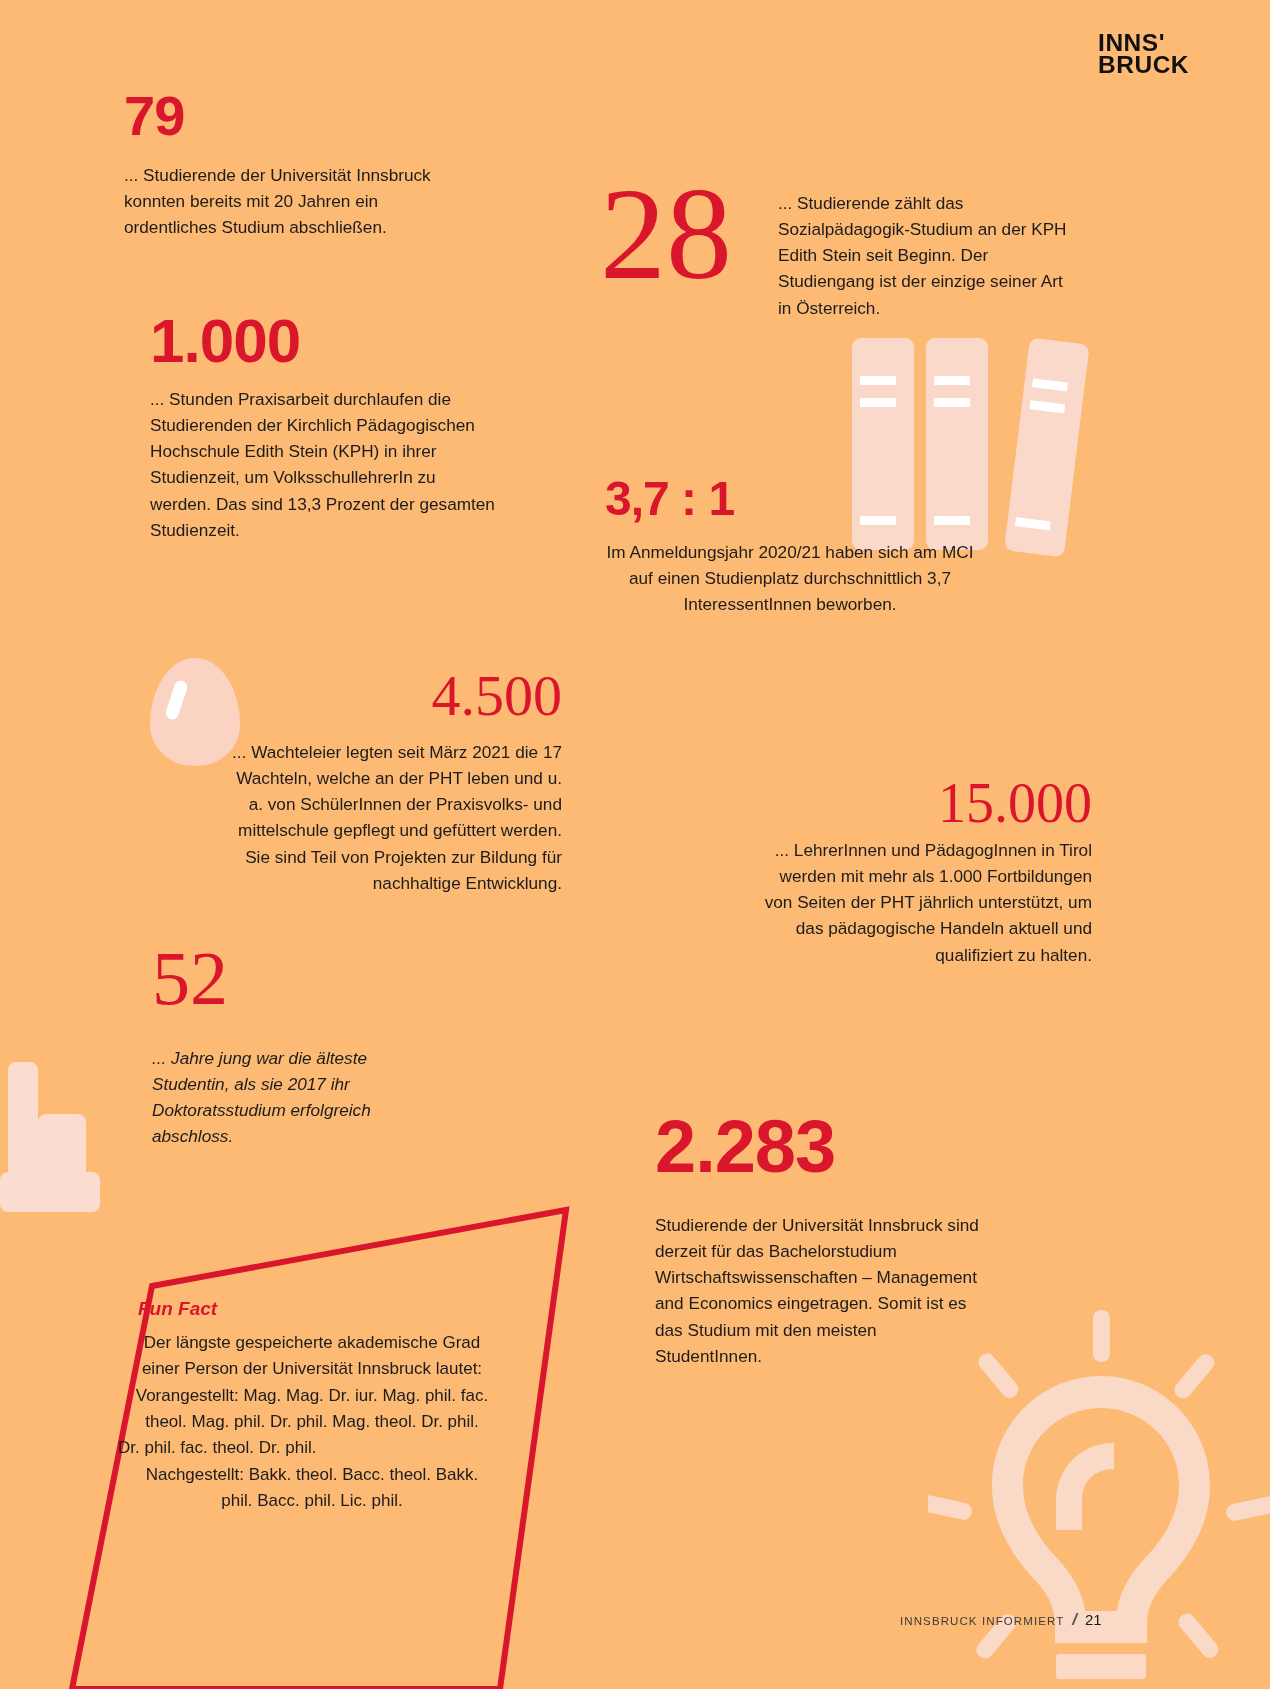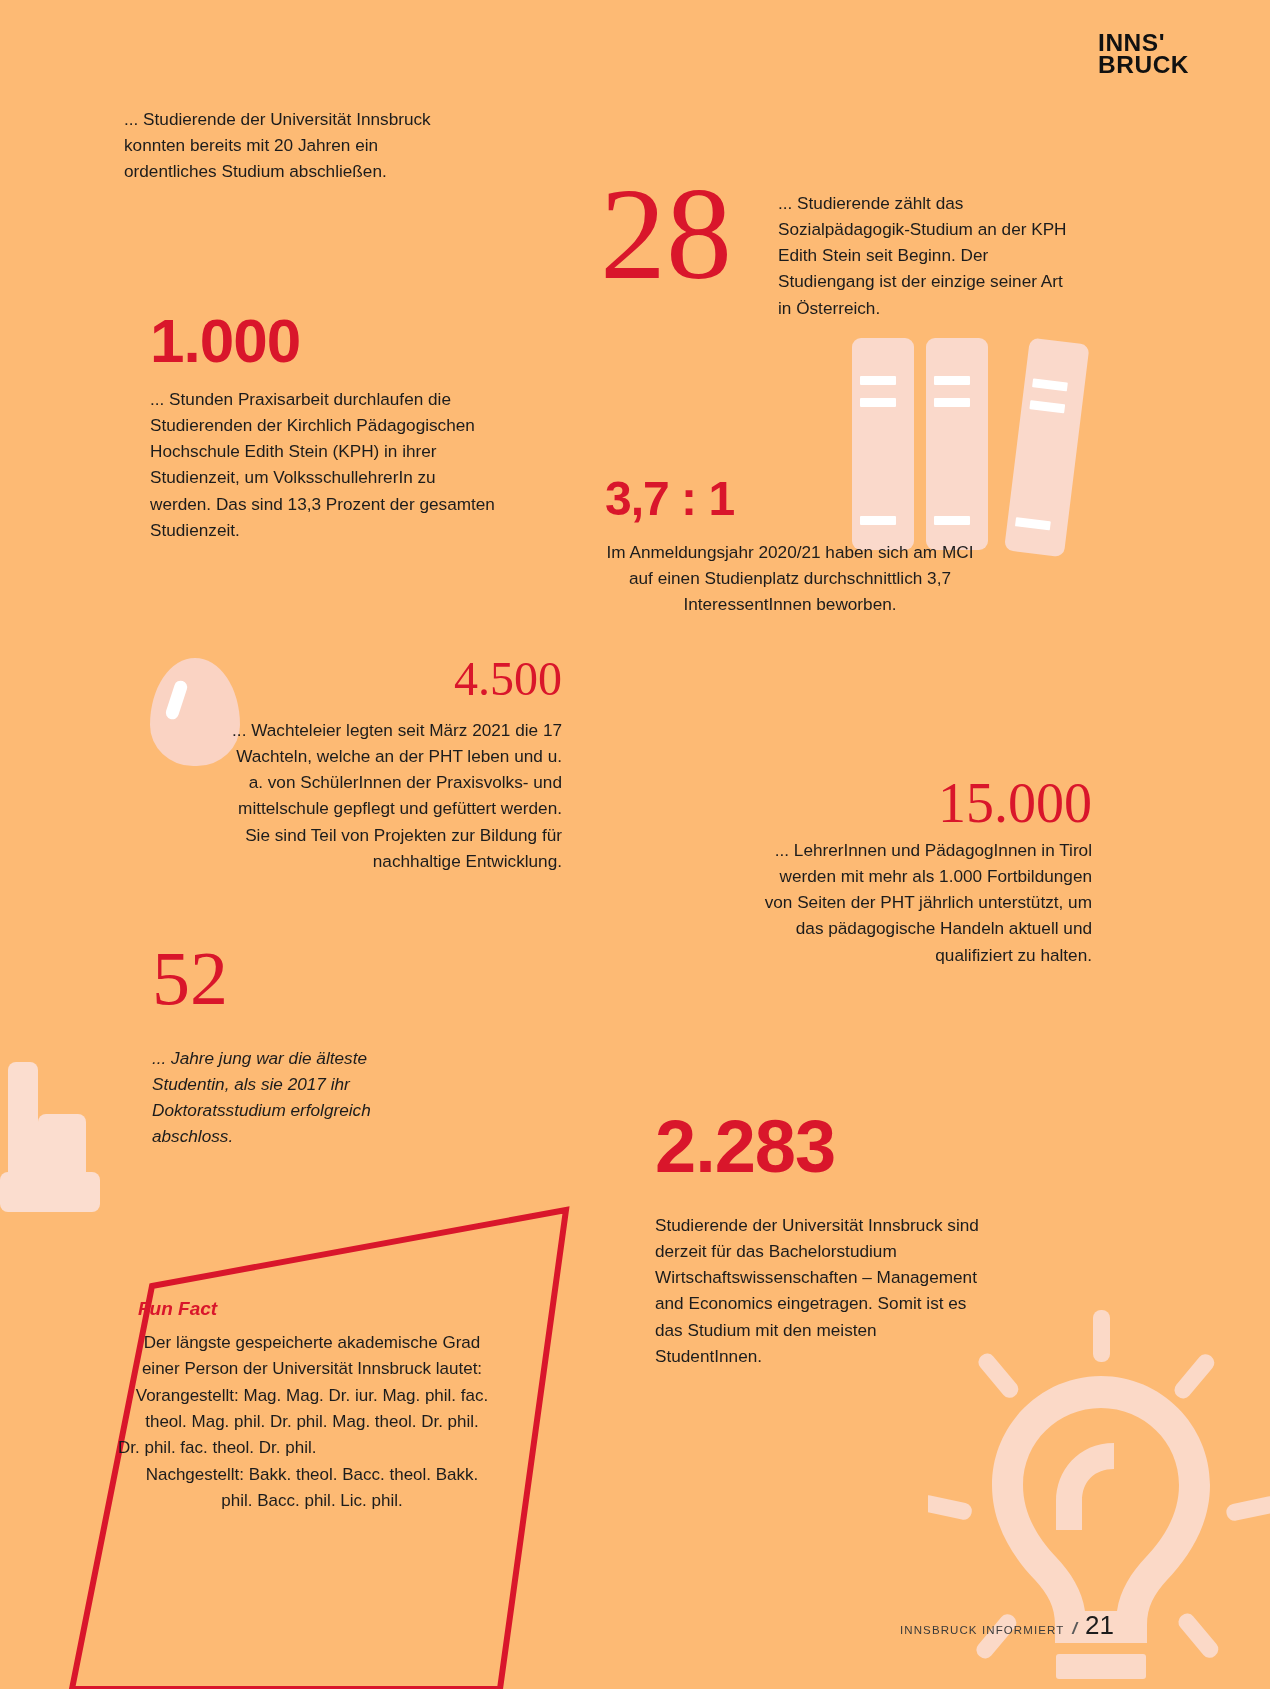--- a/index.html
+++ b/index.html
@@ -71,21 +71,21 @@
 
   #s1000{left:150px; top:310px; width:350px;}
   #s1000 .num{font-size:62px;}
   #s1000 .body{margin-top:14px;}
 
   #s37{left:605px; top:475px; width:370px; text-align:center;}
   #s37 .num{font-size:48px; text-align:left;}
   #s37 .body{margin-top:16px; text-align:center;}
 
   #s4500{left:232px; top:655px; width:330px; text-align:right;}
-  #s4500 .num{font-size:48px;}
+  #s4500 .num{font-size:58px;margin-top:12px;}
   #s4500 .body{margin-top:14px;}
 
   #s15000{left:762px; top:775px; width:330px; text-align:right;}
   #s15000 .num{font-size:56px;}
   #s15000 .body{margin-top:6px;}
 
   #s85{left:152px; top:940px; width:260px;}
   #s85 .num{font-size:76px;}
   #s85 .body{margin-top:29px;font-style:italic;}
 
@@ -155,21 +155,21 @@
     position:absolute; left:900px; top:1610px;
     display:flex; align-items:baseline; gap:8px;
     font-family:"Liberation Sans", sans-serif;
   }
   #footer .ffl{
     font-size:11.5px; letter-spacing:1.1px; color:#3b3b3b;
   }
   #footer .slash{
     color:#595959; font-weight:bold; font-style:italic; font-size:17px;
   }
-  #footer .pg{font-size:26px; color:#1c1c1c;}
+  #footer .pg{font-size:15px; color:#1c1c1c;}
 </style>
 </head>
 <body>
 
 <div id="page">
 
   <div class="logo">
     <div>INNS'</div>
     <div>BRUCK</div>
   </div>
@@ -217,20 +217,21 @@
         <path d="M173 94 C 113 94 64 143 64 203 c 0 40 21 72 43 95 c 13 14 20 27 20 45 l 0 18 l 92 0 l 0 -18 c 0 -18 7 -31 20 -45 c 22 -23 43 -55 43 -95 C 282 143 233 94 173 94 z M173 126 c 43 0 78 34 78 77 c 0 29 -15 53 -33 72 c -15 16 -26 33 -29 54 l -32 0 c -3 -21 -14 -38 -29 -54 c -18 -19 -33 -43 -33 -72 C 95 160 130 126 173 126 z"></path>
 
         <path d="M186 161 c -36 0 -58 28 -58 58 l 0 29 l 26 0 l 0 -29 c 0 -20 13 -32 32 -32 z"></path>
 
         <rect x="128" y="372" width="90" height="25" rx="3"></rect>
       </g>
     </svg>
   </div>
 
   <div class="stat" id="s79">
+    <div class="num bold">79</div>
     <div class="body">... Studierende der Universität Innsbruck konnten bereits mit 20 Jahren ein ordentliches Studium abschließen.</div>
   </div>
 
   <div class="stat" id="s25">
     <div class="n25">28</div>
     <div class="body">... Studierende zählt das Sozialpädagogik-Studium an der KPH Edith Stein seit Beginn. Der Studiengang ist der einzige seiner Art in Österreich.</div>
   </div>
 
   <div class="stat" id="s1000">
     <div class="num bold">1.000</div>

